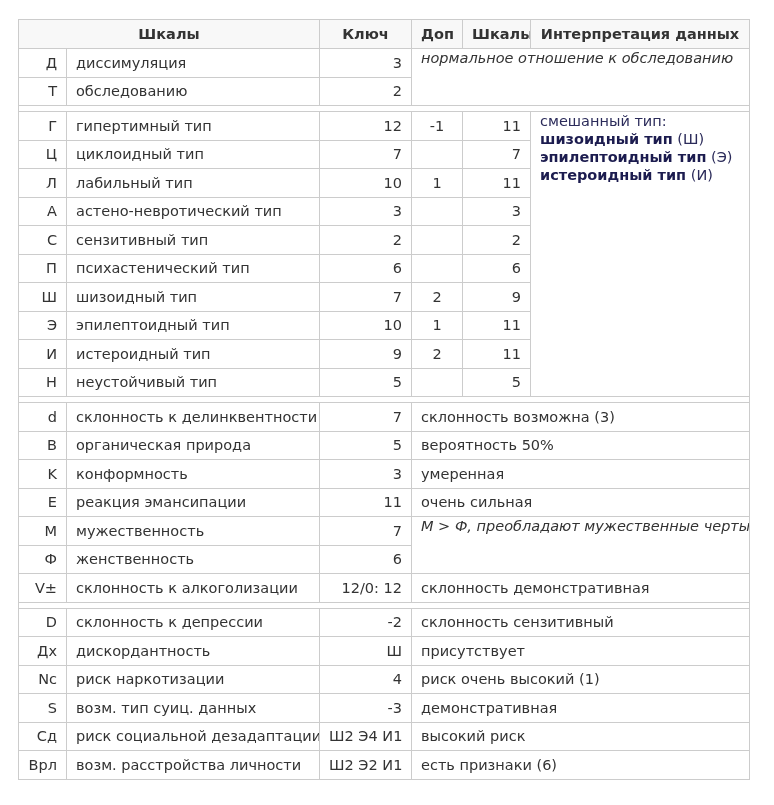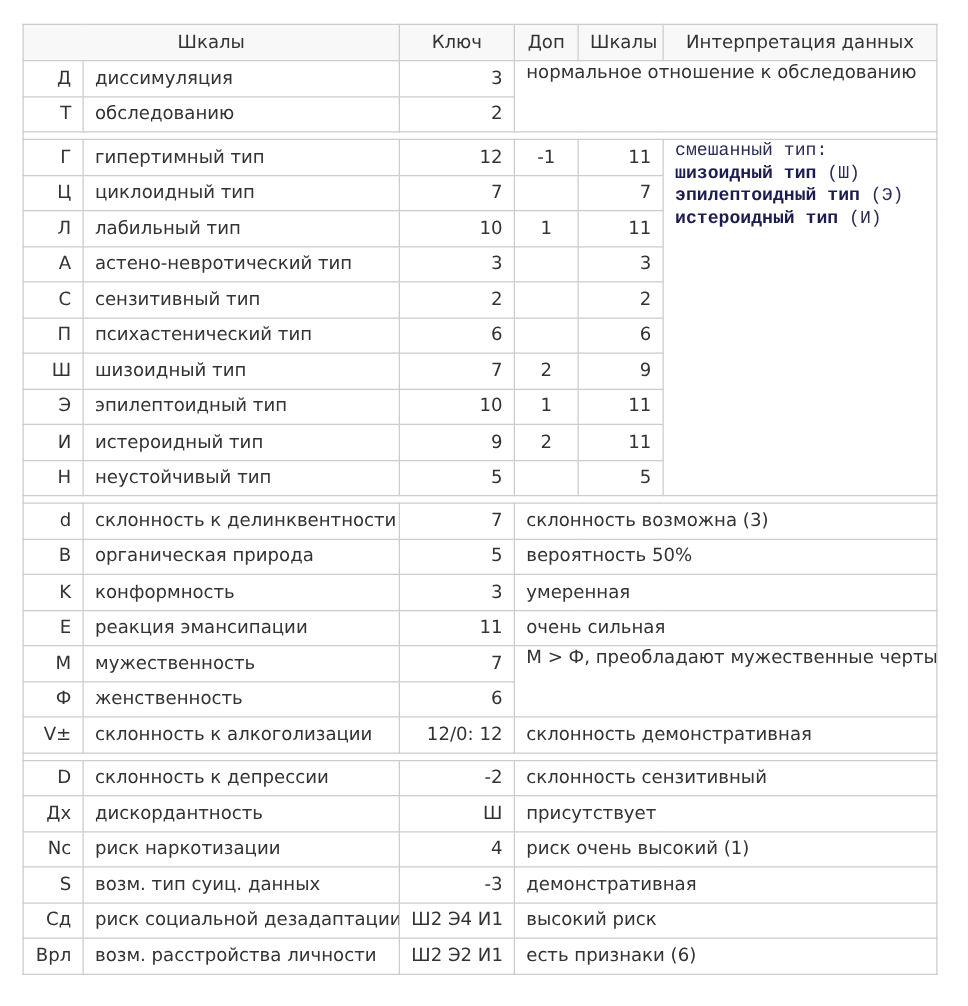--- a/index.html
+++ b/index.html
@@ -12,34 +12,34 @@
     }
     table.results td, table.results th {
       border: 1px solid #cccccc;
       padding: 0 9px;
       height: 27.5px;
       line-height: 18px;
       white-space: nowrap;
       overflow: hidden;
     }
     table.results th {
-      background: #f8f8f8; font-weight: normal; text-align: center; height: 28px;
+      background: #f8f8f8; font-weight: bold; text-align: center; height: 28px;
     }
     col.c-code { width: 48px; }
     col.c-name { width: 253px; }
     col.c-key { width: 92px; }
     col.c-dop { width: 51px; }
     col.c-sum { width: 68px; }
     col.c-int { width: 219px; }
     td.code { text-align: right; padding-right: 9px; }
     td.key { text-align: right; }
     td.dop { text-align: center; }
     td.sum { text-align: right; }
-    td.interp { vertical-align: top; padding-top: 5px; }
-    td.mixed { vertical-align: top; padding-top: 27px; line-height: 21px; color: #2b2b5a; font-family: Liberation Mono, monospace; }
+    td.interp { vertical-align: top; padding-top: 5px; font-style: italic; }
+    td.mixed { vertical-align: top; padding-top: 27px; line-height: 21px; color: #2b2b5a; }
     td.mixed b { color: #1c1c4f; }
     tr.sep td { height: 5px; padding: 0; }
   </style>
 </head>
 <body>
 
 <table class="results">
   <colgroup>
     <col class="c-code">
       <col class="c-name">

